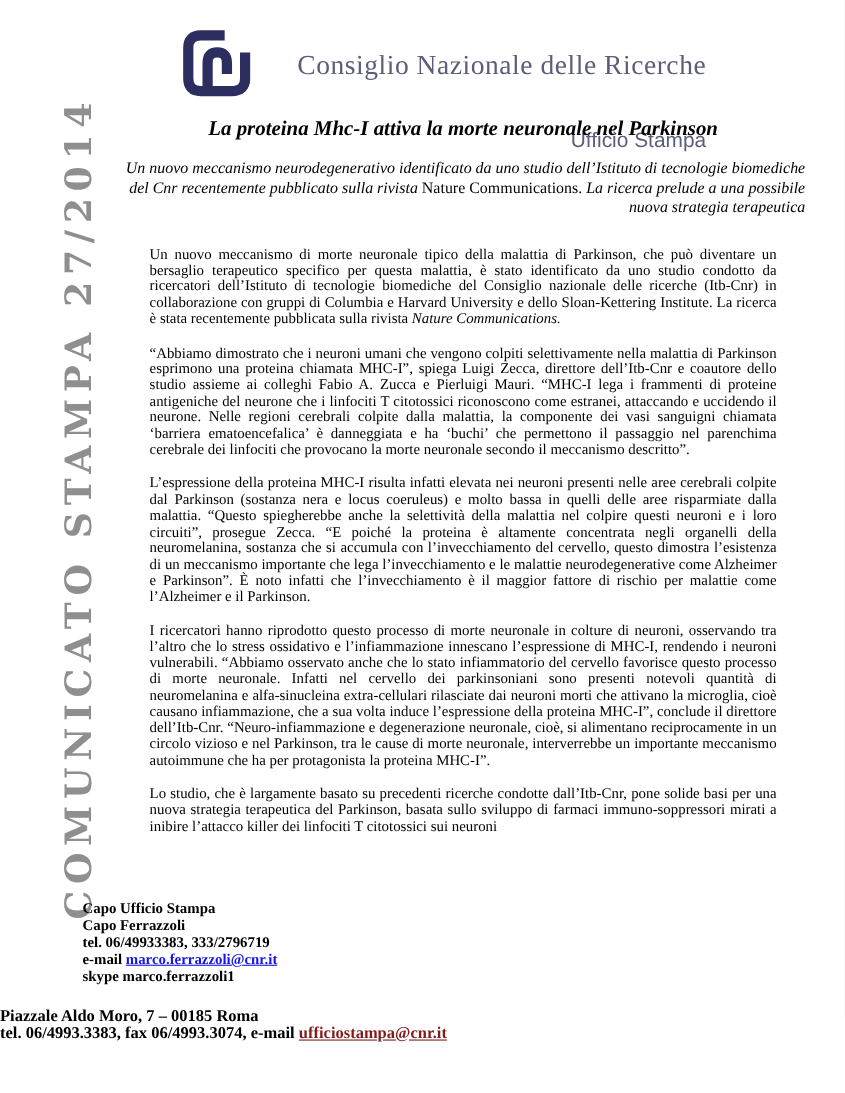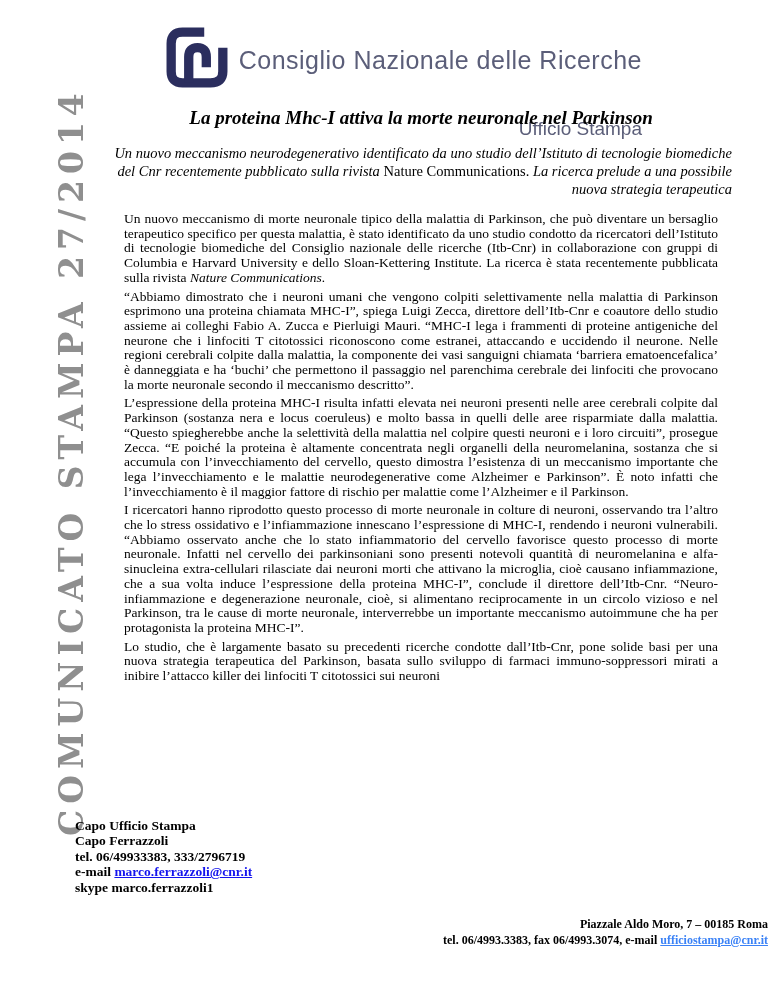--- a/index.html
+++ b/index.html
@@ -9,21 +9,21 @@
     margin:0 auto;
     background:#ffffff;
     overflow:hidden;
     font-family:"Liberation Serif",serif;
     color:#000;
   }
   
   .logo{position:absolute;left:166px;top:27px;width:62px;height:62px;}
   .org-name{
     position:absolute;right:126px;top:46px;
-    font-family:Liberation Sans, sans-serif;
+    font-family:Liberation Serif, serif;
     font-size:25px;letter-spacing:.5px;white-space:nowrap;
     color:#5b5e79;
   }
   .office-name{
     position:absolute;right:126px;top:78px;
     font-family:"Liberation Sans",sans-serif;
     font-size:19px;white-space:nowrap;color:#5b5e79;margin-top:40px;
   }
   .title{
     position:absolute;left:120px;top:107px;width:602px;
@@ -41,34 +41,34 @@
     white-space:nowrap;
     font-family:"DejaVu Serif",serif;font-weight:bold;
     font-size:33px;letter-spacing:6px;color:#8f8f8f;
   }
   
   .body-text{
     position:absolute;left:120px;top:208px;width:602px;height:612px;
     text-align:justify;font-size:13.5px;line-height:14.7px;
     overflow:hidden;
   }
-  .body-text p{margin:4px;}
+  .body-text p{margin:16px;}
   .ital{font-style:italic;}
   
   .contact{
     position:absolute;left:75px;top:818px;
     font-weight:bold;font-size:13.5px;line-height:15.4px;
   }
   
   .footer{
     position:absolute;left:0;top:917px;width:768px;
-    text-align:right;font-weight:bold;font-size:12px;line-height:15.6px;
+    text-align:left;font-weight:bold;font-size:15px;line-height:15.6px;
   }
   a.link-blue{color:#1414ee;text-decoration:underline;font-weight:bold;}
-  a.link-black{color:#3b82f6;text-decoration:underline;font-weight:bold;}
+  a.link-black{color:#7f1d1d;text-decoration:underline;font-weight:bold;}
 </style>
 </head>
 <body>
 
 <div class="page">
 
   <div class="logo">
     <svg viewBox="0 0 60 60" width="62" height="62" aria-hidden="true">
       <path d="M 37 5 H 16 Q 5 5 5 16 V 43 Q 5 54 16 54 H 43 Q 55 54 55 43 V 20" fill="none" stroke="#2b2e5e" stroke-width="9"></path>
       <path d="M 22 54 V 29 Q 22 20 30.5 20 Q 39 20 39 29 V 39" fill="none" stroke="#2b2e5e" stroke-width="9"></path>

